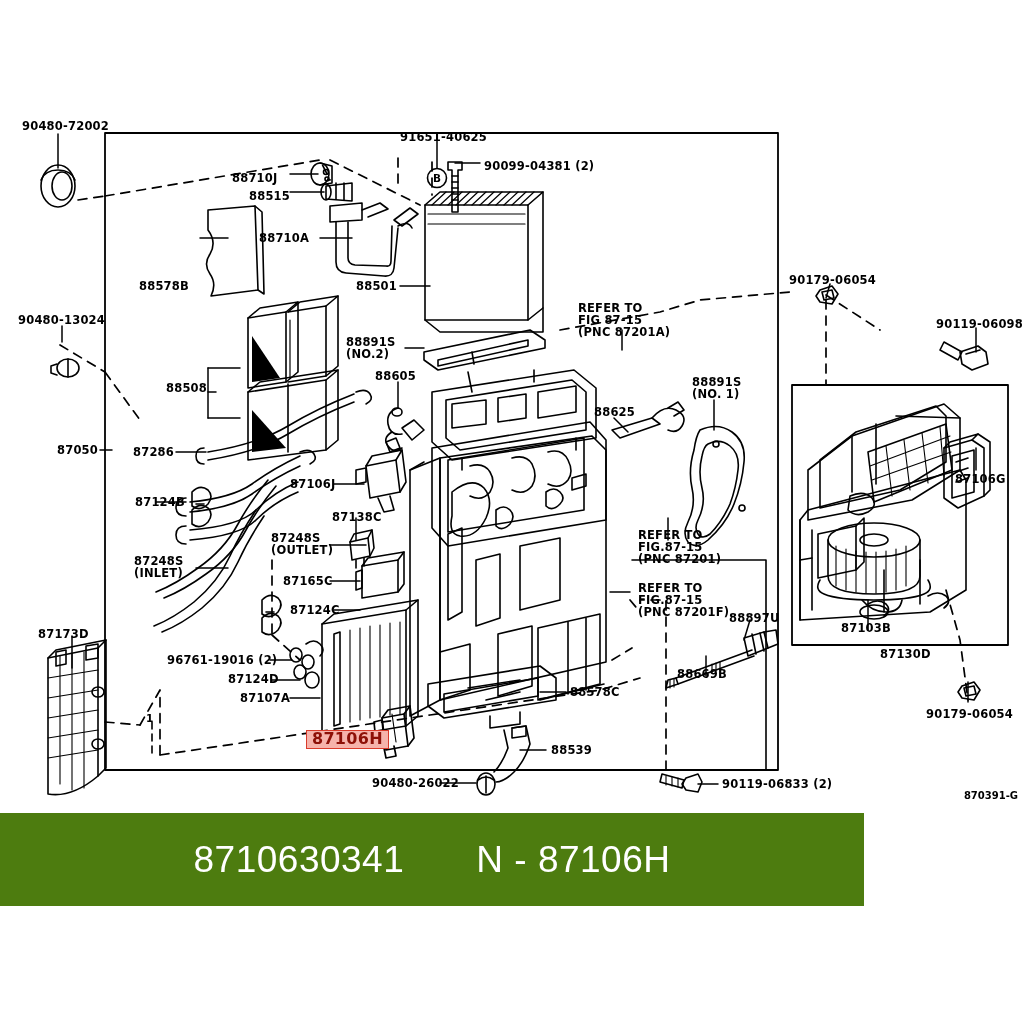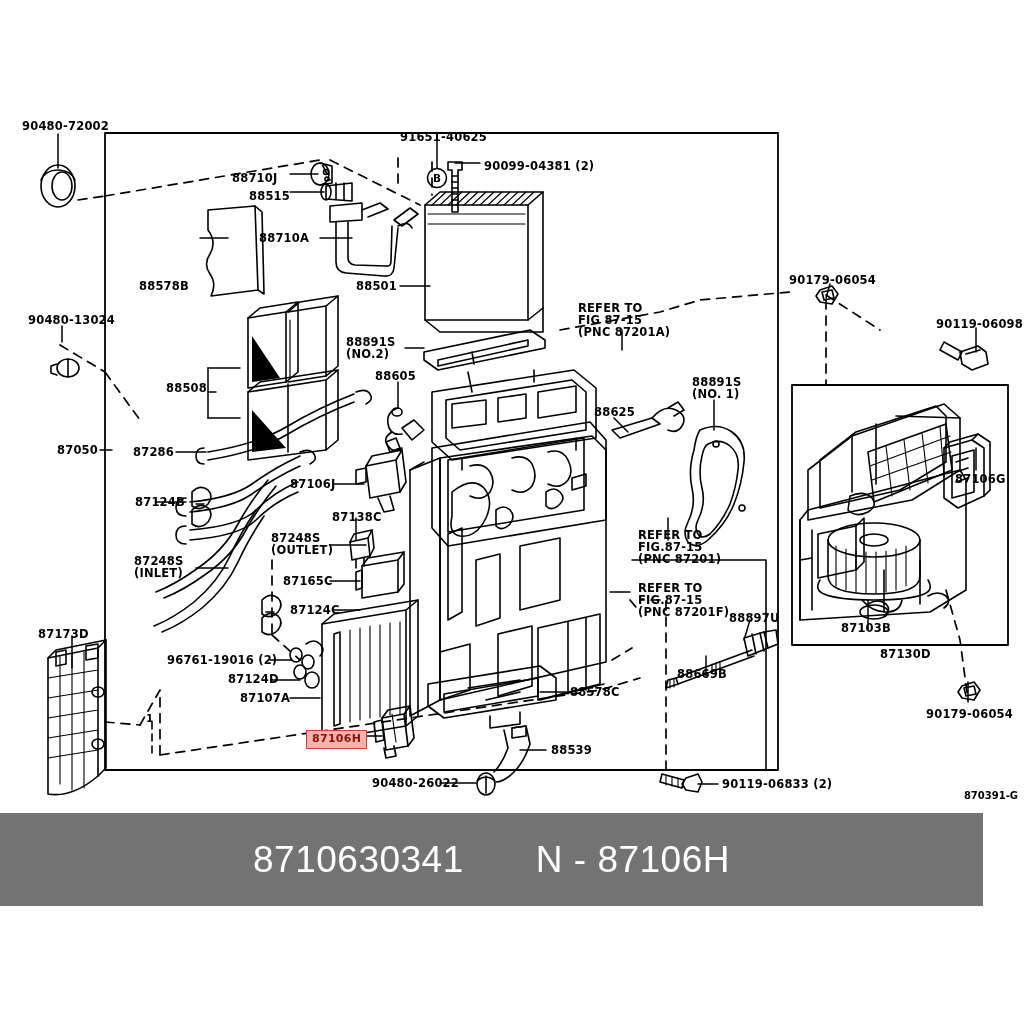--- a/index.html
+++ b/index.html
@@ -29,35 +29,35 @@
   }
   .lbl.sm{font-size:10.5px;}
   .lbl.two{line-height:12px;}
 
   
   .lbl.hl{
     background:#f6b3ab;
     border:1.5px solid #d93b2b;
     color:#8d1007;
     padding:2px 5px 2px 5px;
-    font-size:11px;
+    font-size:16px;
     letter-spacing:0.3px;
   }
 
   
   #figcode{
     position:absolute;right:6px;top:790px;
     font-family:"DejaVu Sans", sans-serif;
     font-weight:700;font-size:10px;color:#000;white-space:pre;text-align:right;
   }
 
   
   #caption{
-    position:absolute;left:0;top:813px;width:983px;height:93px;
-    background:#737373;
+    position:absolute;left:0;top:813px;width:864px;height:93px;
+    background:#4d7c0f;
     display:flex;align-items:center;justify-content:center;gap:72px;
   }
   #caption .captxt{
     color:#ffffff;
     font-family:"Liberation Sans", sans-serif;
     font-weight:400;
     font-size:37px;
     letter-spacing:0.5px;
     white-space:pre;
   }
@@ -501,21 +501,21 @@
         <div class="lbl" style="left: 400px; top: 131px;">91651-40625</div>
         <div class="lbl" style="left: 484px; top: 160px;">90099-04381 (2)</div>
         <div class="lbl" style="left: 139px; top: 232px; margin-top: 48px;">88578B</div>
         <div class="lbl" style="left: 259px; top: 232px;">88710A</div>
         <div class="lbl" style="left: 356px; top: 280px;">88501</div>
         <div class="lbl two" style="left: 578px; top: 302px;">REFER TO
 FIG 87-15
 (PNC 87201A)</div>
         <div class="lbl" style="left: 789px; top: 274px;">90179-06054</div>
         <div class="lbl" style="left: 936px; top: 318px;">90119-06098</div>
-        <div class="lbl" style="left: 28px; top: 314px;">90480-13024</div>
+        <div class="lbl" style="left: 18px; top: 314px;">90480-13024</div>
         <div class="lbl two" style="left: 346px; top: 336px;">88891S
 (NO.2)</div>
         <div class="lbl" style="left: 375px; top: 370px;">88605</div>
         <div class="lbl two" style="left: 692px; top: 376px;">88891S
 (NO. 1)</div>
         <div class="lbl" style="left: 166px; top: 382px;">88508</div>
         <div class="lbl" style="left: 594px; top: 406px;">88625</div>
         <div class="lbl" style="left: 57px; top: 444px; text-align: center;">87050</div>
         <div class="lbl" style="left: 133px; top: 446px;">87286</div>
         <div class="lbl" style="left: 290px; top: 478px;">87106J</div>

